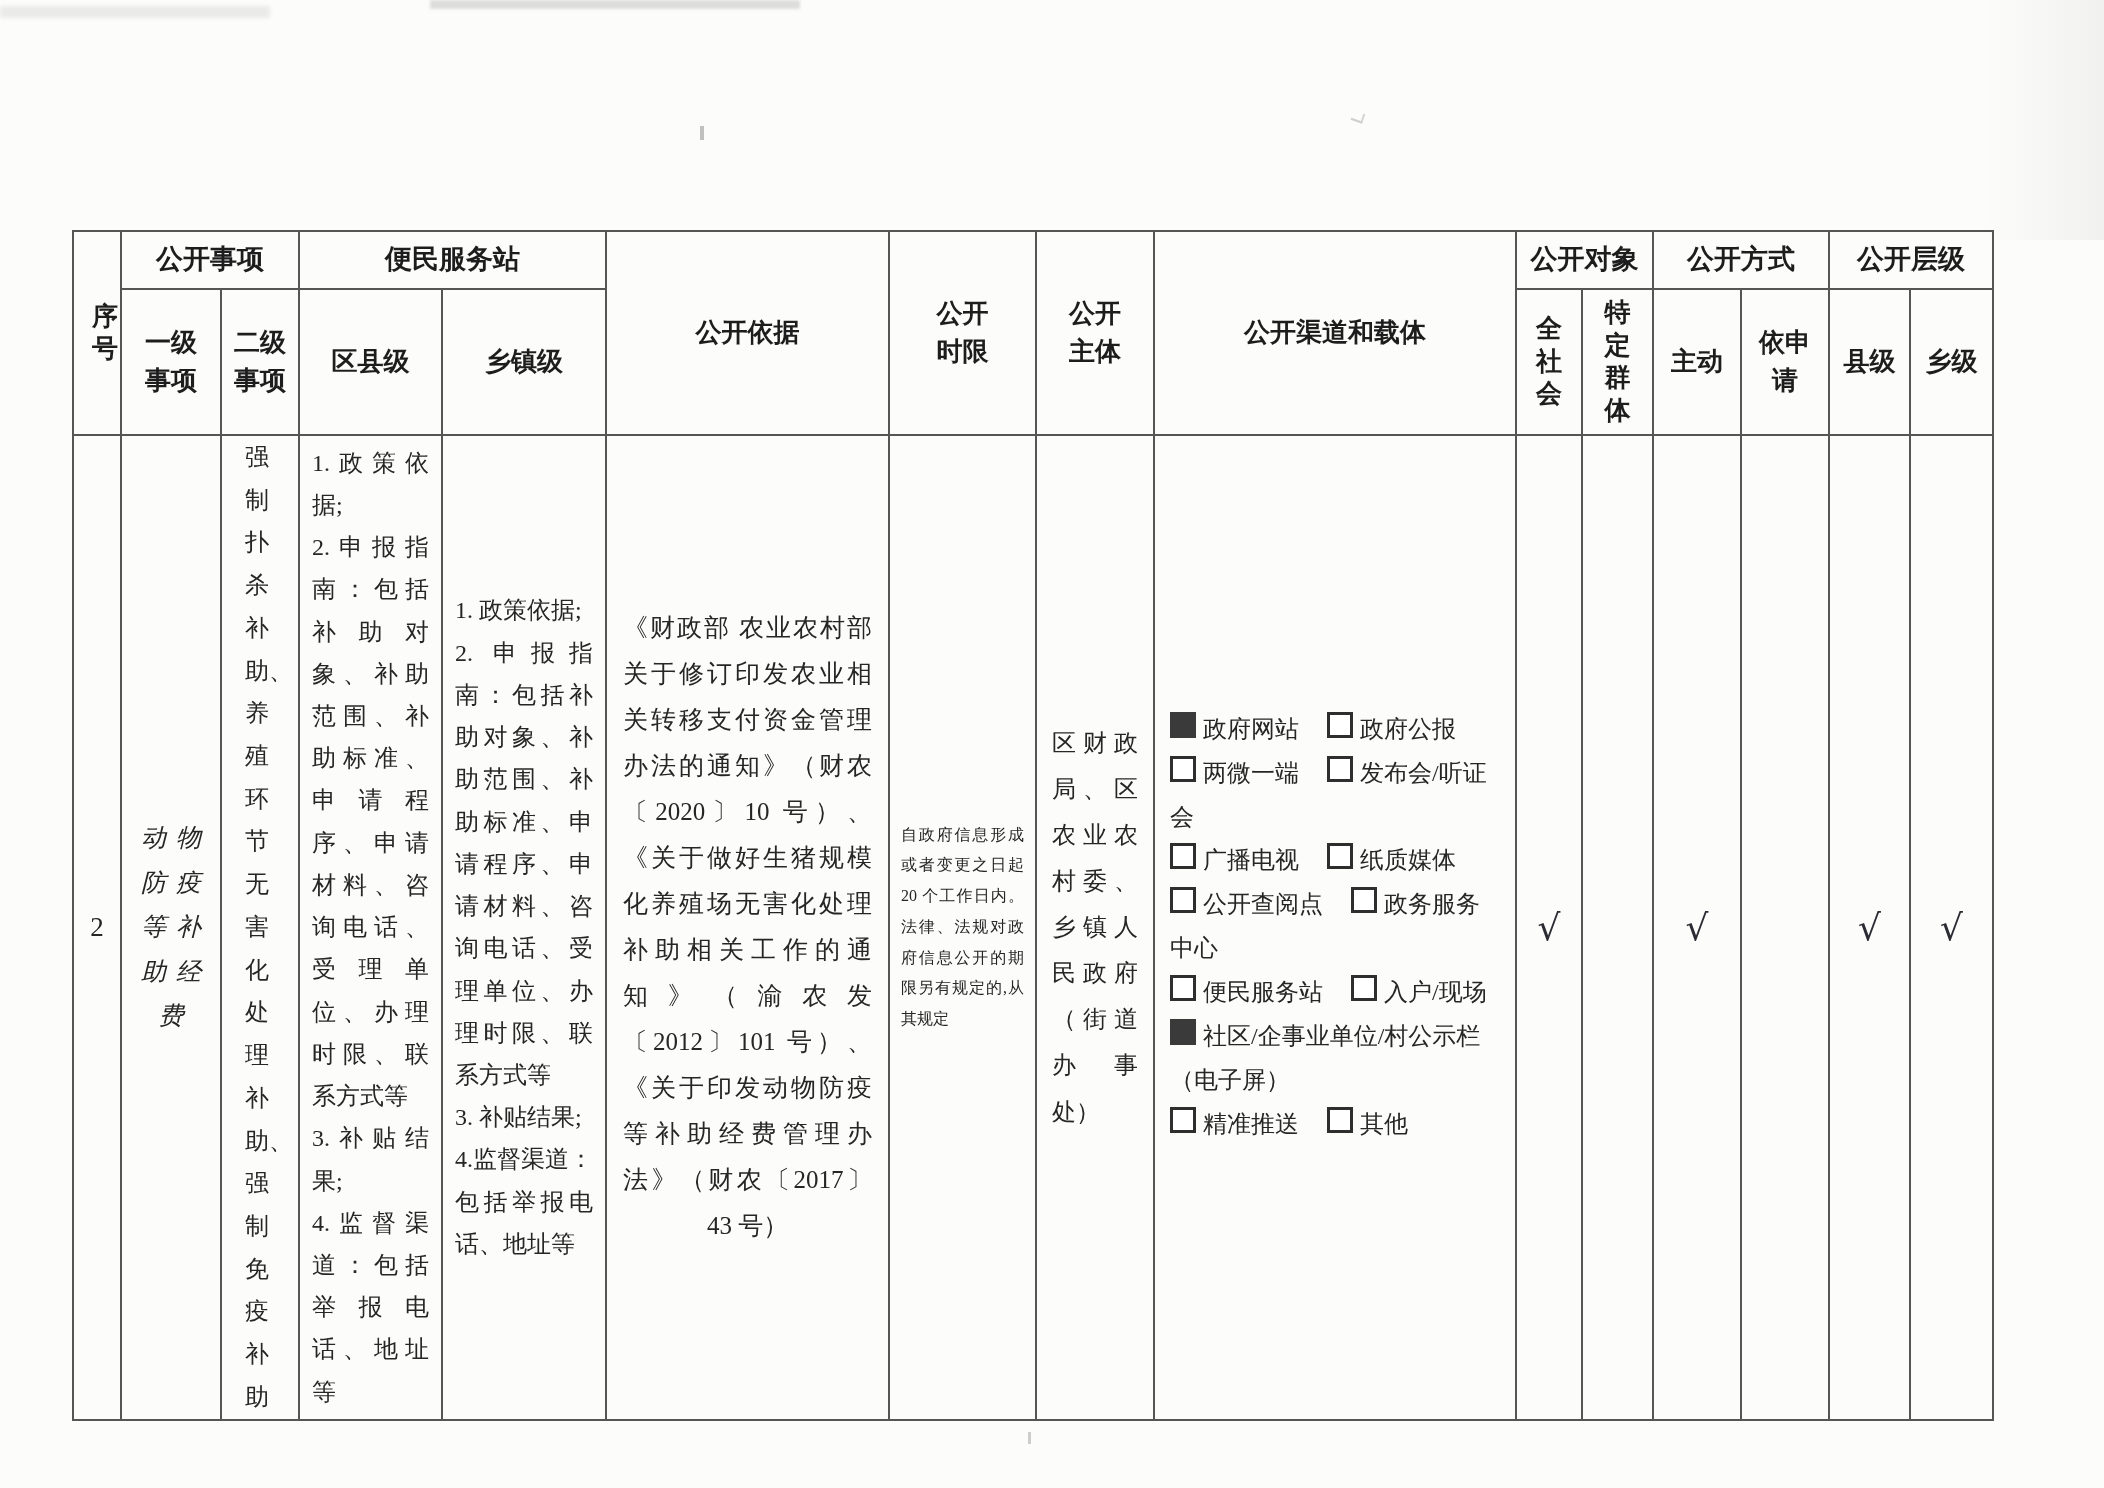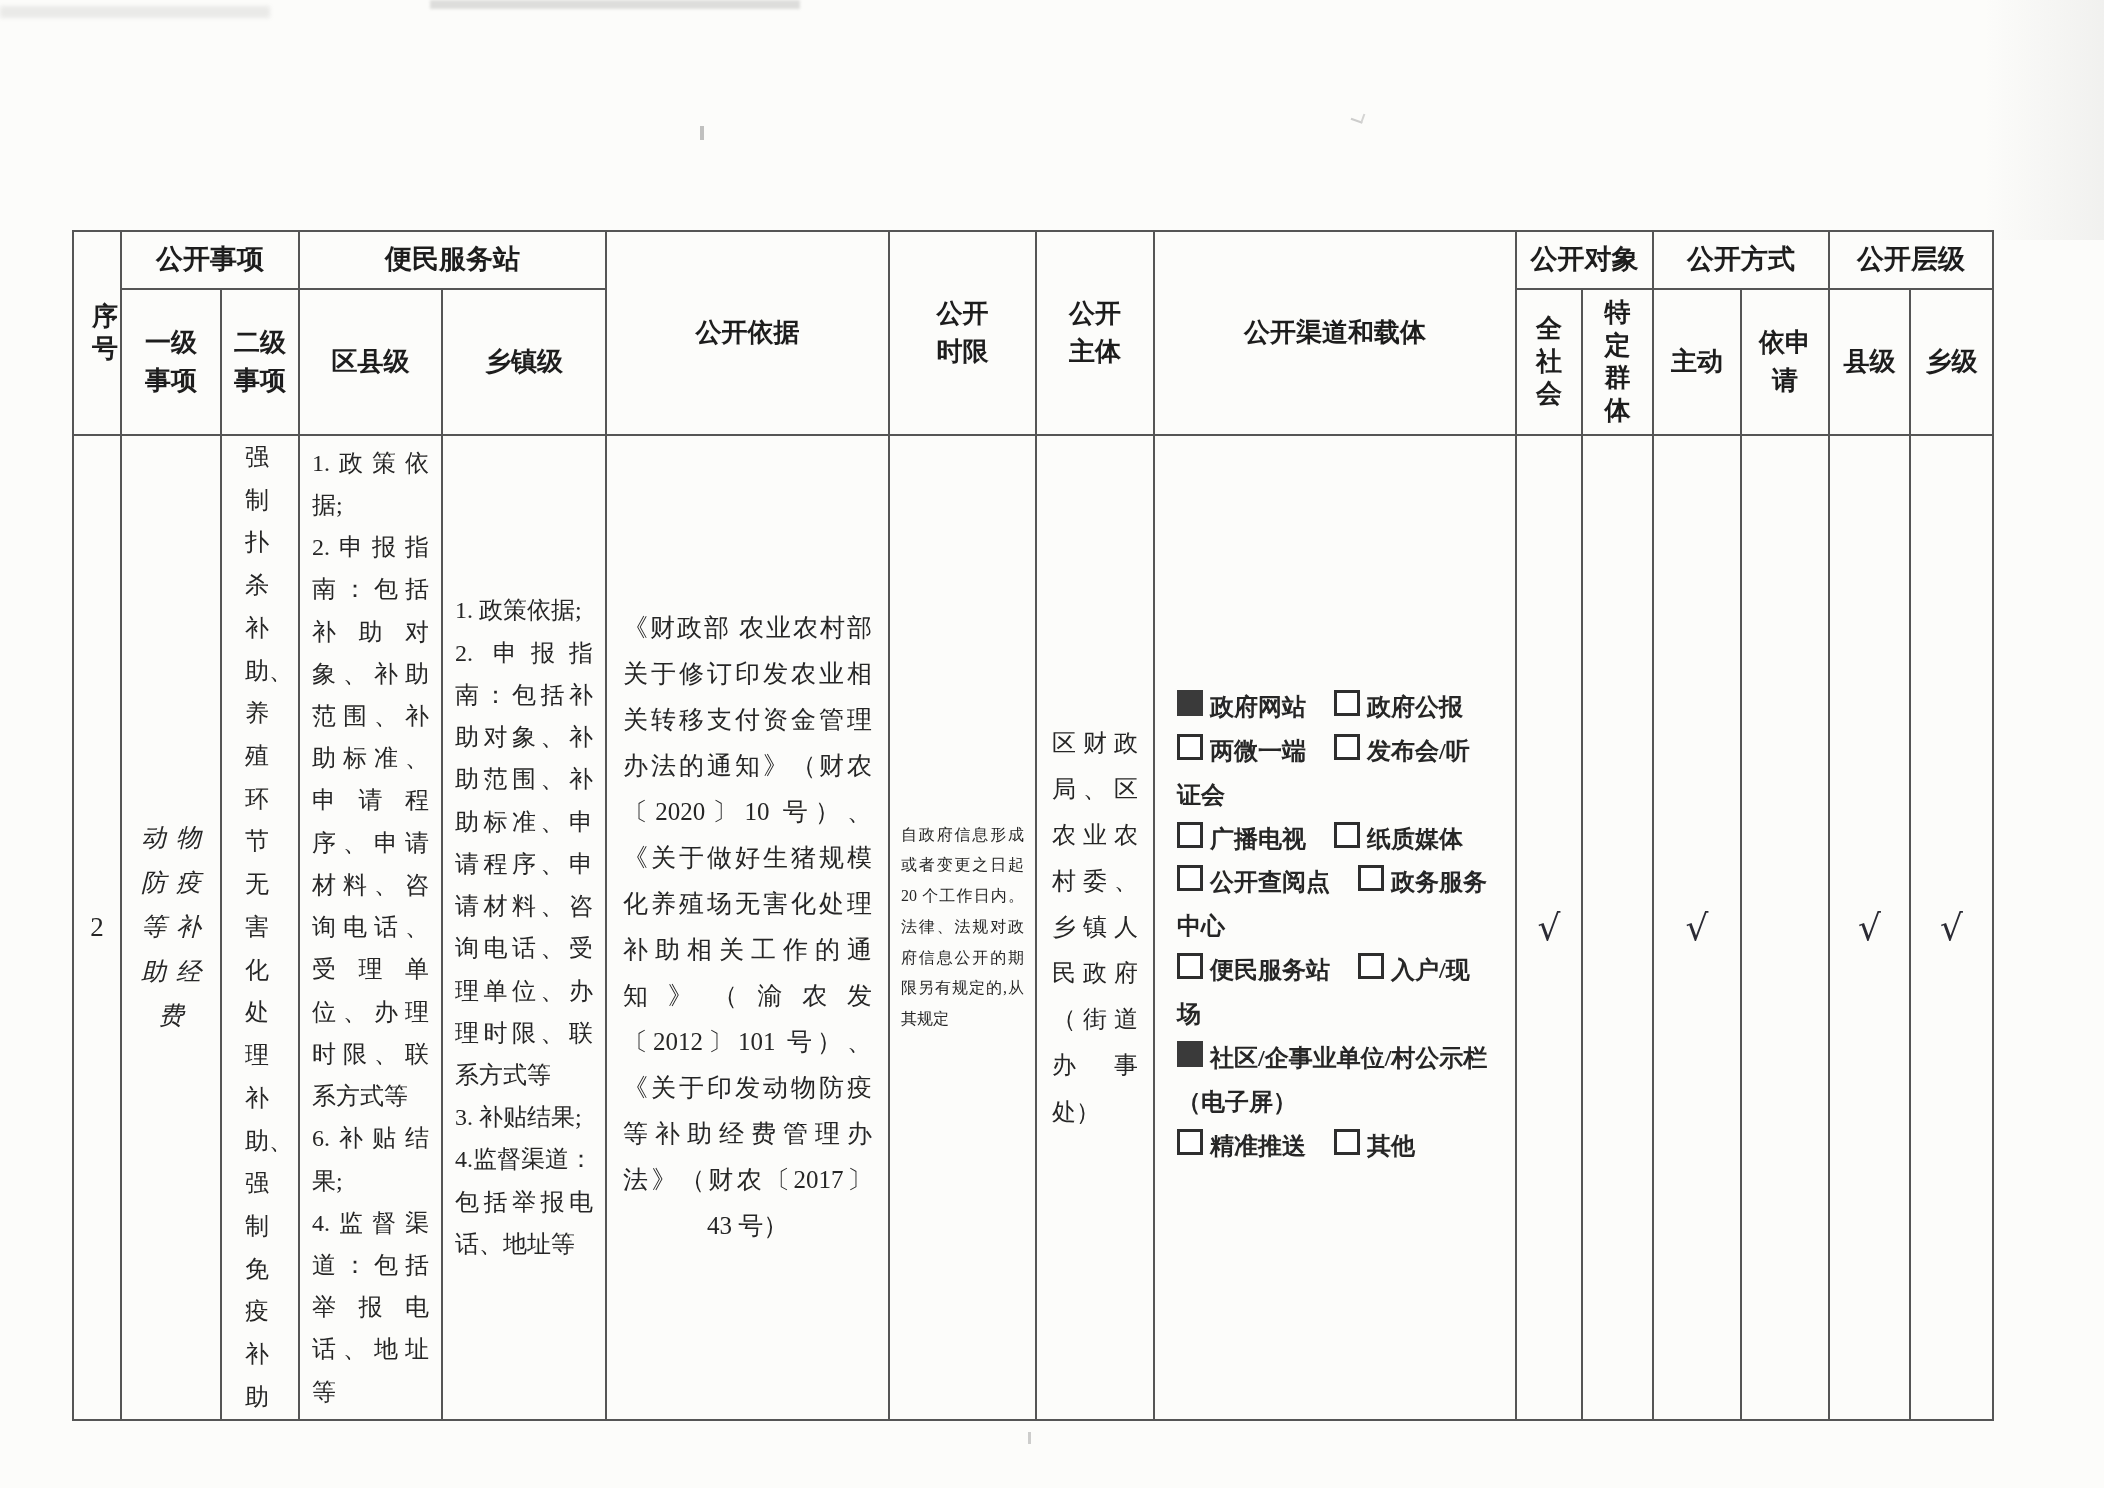--- a/index.html
+++ b/index.html
@@ -31,21 +31,21 @@
   td{vertical-align:middle;color:#262626;}
   tr.bodyrow td{height:844px;}
 
   td.c-xuhao{text-align:center;font-size:27px;}
   td.c-yiji{font-size:25px;line-height:1.78;text-align:justify;text-align-last:center;padding:12px 19px;font-style:italic;}
   td.c-erji{font-size:24px;line-height:1.78;text-align:justify;padding:0 23px;}
   td.c-list{font-size:24px;line-height:1.76;text-align:justify;padding:0 12px;white-space:pre-line;}
   td.c-yiju{font-size:25px;line-height:1.84;text-align:justify;text-align-last:center;padding:0 16px;}
   td.c-shixian{font-size:16px;line-height:1.92;text-align:justify;padding:0 11px;}
   td.c-zhuti{font-size:24px;line-height:1.92;text-align:justify;padding:0 15px;}
-  td.c-channels{font-size:24px;line-height:1.83;text-align:left;padding:0 22px;font-weight:bold;}
+  td.c-channels{font-size:24px;line-height:1.83;text-align:left;padding:0 15px;}
   td.c-mark{text-align:center;font-size:36px;color:#2b2b34;font-family:"DejaVu Sans","Liberation Sans",sans-serif;}
 
   .ch-line{margin:0;}
   .ch-item{display:inline;}
   .ch-item.second{margin-left:28px;}
   .cbox{display:inline-block;width:20px;height:20px;border:3px solid #2e2e2e;
         margin-right:7px;vertical-align:-1px;background:#fff;}
   .cbox.filled{background:#3a3a3a;border-color:#3a3a3a;}
 </style>
 </head>
@@ -103,21 +103,21 @@
       <th>县级</th>
       <th>乡级</th>
     </tr>
 
     <tr class="bodyrow">
       <td class="c-xuhao">2</td>
       <td class="c-yiji">动物防疫等补助经费</td>
       <td class="c-erji">强制扑杀补助、养殖环节无害化处理补助、强制免疫补助</td>
       <td class="c-list">1.政策依据;
 2.申报指南：包括补助对象、补助范围、补助标准、申请程序、申请材料、咨询电话、受理单位、办理时限、联系方式等
-6.补贴结果;
+3.补贴结果;
 4.监督渠道：包括举报电话、地址等</td>
       <td class="c-list">1. 政策依据;
 2. 申报指南：包括补助对象、补助范围、补助标准、申请程序、申请材料、咨询电话、受理单位、办理时限、联系方式等
 3. 补贴结果;
 4.监督渠道：包括举报电话、地址等</td>
       <td class="c-yiju">《财政部 农业农村部关于修订印发农业相关转移支付资金管理办法的通知》（财农〔2020〕10 号）、《关于做好生猪规模化养殖场无害化处理补助相关工作的通知》（渝农发〔2012〕101 号）、《关于印发动物防疫等补助经费管理办法》（财农〔2017〕43 号）</td>
       <td class="c-shixian">自政府信息形成或者变更之日起 20 个工作日内。法律、法规对政府信息公开的期限另有规定的,从其规定</td>
       <td class="c-zhuti">区财政局、区农业农村委、乡镇人民政府（街道办事处）</td>
       <td class="c-channels">
         <div id="channels-content">

